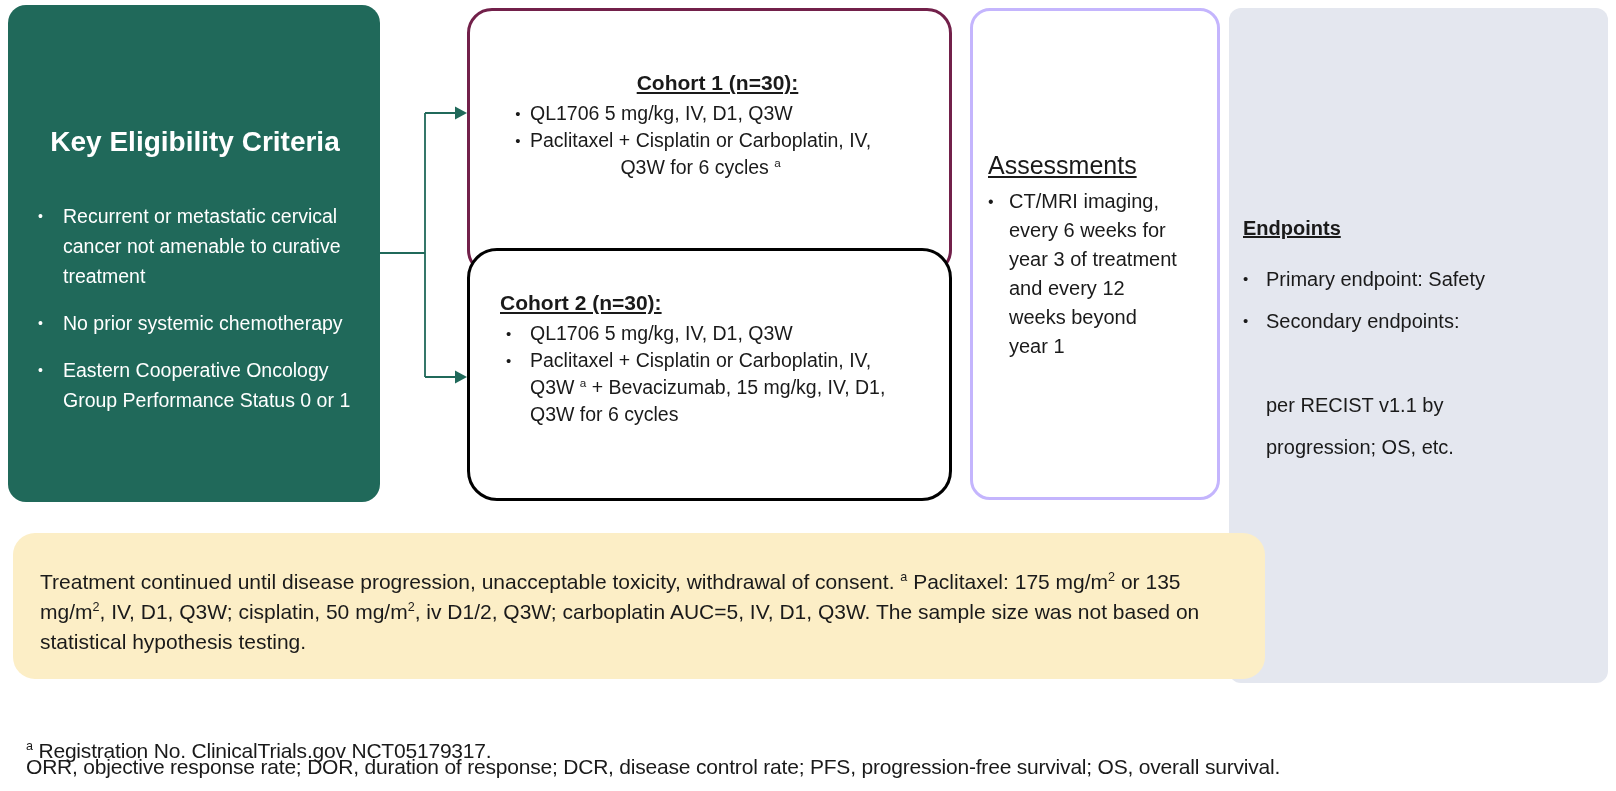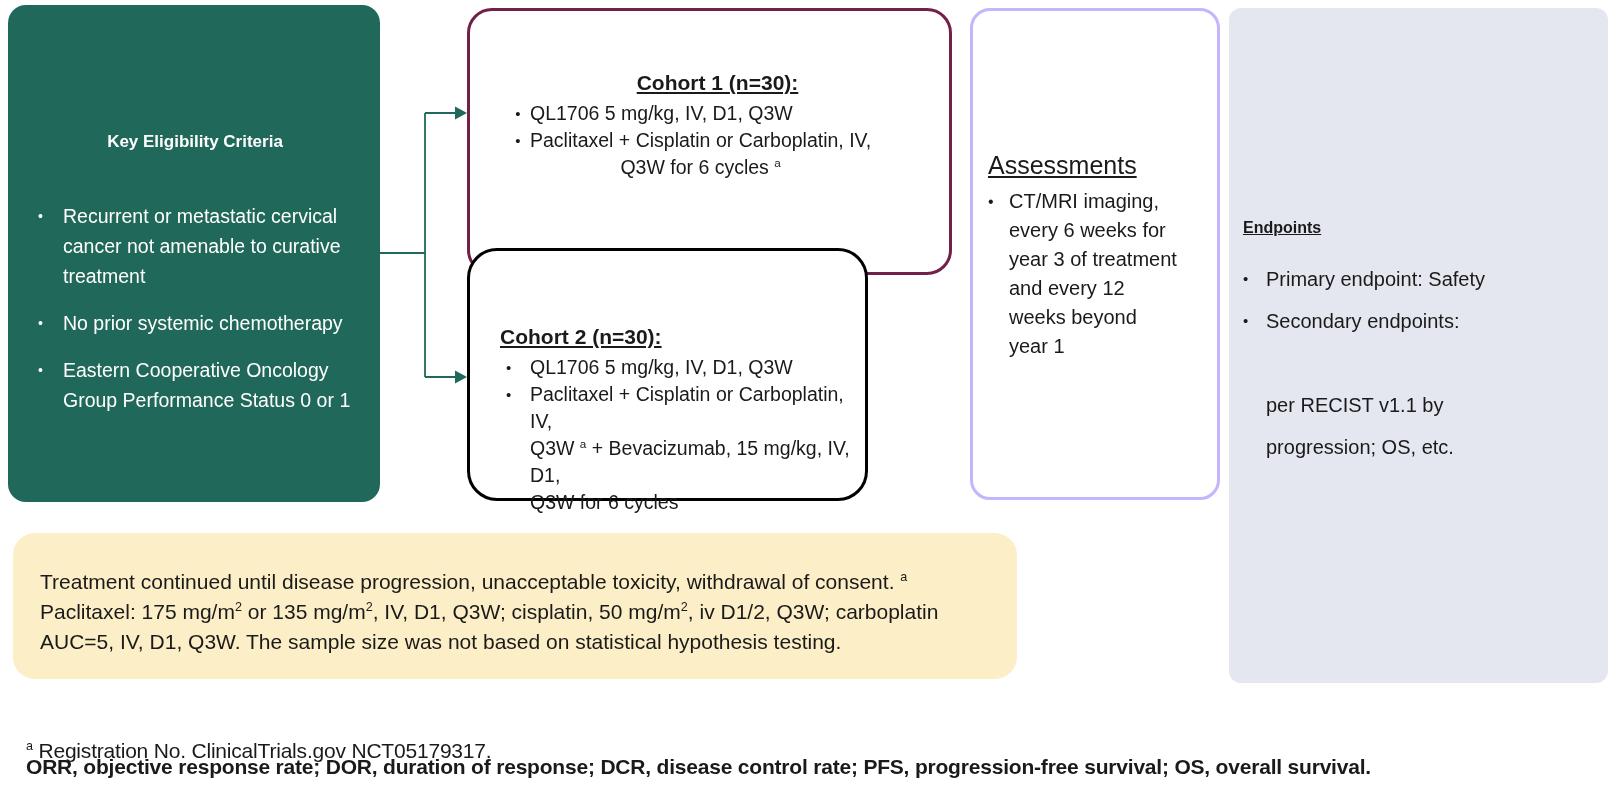--- a/index.html
+++ b/index.html
@@ -7,65 +7,65 @@
     position:relative;width:1616px;height:791px;background:#ffffff;
     font-family:"Liberation Sans",sans-serif;color:#1a1a1a;overflow:hidden;
   }
   .box{position:absolute;box-sizing:border-box;}
 
   
   .elig{
     left:8px;top:5px;width:372px;height:497px;background:#20695a;
     border-radius:18px;color:#ffffff;padding:122px 20px 0 22px;
   }
-  .elig h2{margin:0 0 44px 0;font-size:17px;line-height:30px;font-weight:bold;text-align:center;}
+  .elig h2{margin:0 0 44px 0;font-size:28px;line-height:30px;font-weight:bold;text-align:center;}
   .elig ul{list-style:none;margin:0;padding:0 0 0 8px;font-size:19.5px;line-height:30px;}
   .elig li{display:flex;margin:0 0 17px 0;}
   .elig .dot{flex:none;width:25px;font-size:14px;}
 
   
   .cohort{background:#ffffff;padding:58px 14px 0 30px;}
   .cohort1{left:467px;top:8px;width:485px;height:267px;border:3px solid #72204a;border-radius:25px;text-align:center;}
-  .cohort2{left:467px;top:248px;width:401px;height:253px;border:3px solid #000000;border-radius:30px;padding-top:72px;}
+  .cohort2{left:467px;top:248px;width:485px;height:253px;border:3px solid #000000;border-radius:30px;padding-top:38px;}
   .cohort h3{margin:0 0 4px 0;font-size:21px;line-height:27px;font-weight:bold;text-decoration:underline;}
   .cohort ul{list-style:none;margin:0;padding:0 0 0 6px;font-size:19.5px;line-height:27px;}
   .cohort li{display:flex;}
   .cohort .dot{flex:none;width:24px;font-size:15px;}
 
   
   .assess{
     left:970px;top:8px;width:250px;height:492px;border:3px solid #c4b5fd;
     border-radius:20px;background:#ffffff;padding:138px 10px 0 15px;
   }
   .assess h3{margin:0 0 6px 0;font-size:25px;line-height:32px;font-weight:normal;text-decoration:underline;}
   .assess ul{list-style:none;margin:0;padding:0;font-size:20px;line-height:29px;}
   .assess li{display:flex;}
   .assess .dot{flex:none;width:21px;font-size:16px;}
 
   
   .endp{
     left:1229px;top:8px;width:379px;height:675px;background:#e4e7ef;
     border-radius:12px;padding:206px 14px 0 14px;
   }
-  .endp h3{margin:0 0 16px 0;font-size:16px;line-height:28px;font-weight:bold;text-decoration:underline;}
+  .endp h3{margin:0 0 16px 0;font-size:20px;line-height:28px;font-weight:bold;text-decoration:underline;}
   .endp ul{list-style:none;margin:0;padding:0;font-size:20px;line-height:42px;}
   .endp li{display:flex;}
   .endp .dot{flex:none;width:23px;font-size:15px;}
 
   
   .note{
-    left:13px;top:533px;width:1004px;height:146px;background:#fceec6;
+    left:13px;top:533px;width:1252px;height:146px;background:#fceec6;
     border-radius:22px;padding:34px 38px 0 27px;
   }
   .note p{margin:0;font-size:21px;line-height:30px;}
 
   
   .footnote{position:absolute;left:10px;margin:16px;font-size:21px;line-height:26px;letter-spacing:-0.2px;}
   .fn1{top:722px;}
-  .fn2{top:738px;font-weight:bold;}
+  .fn2{top:738px;}
 
   sup{font-size:0.6em;line-height:0;vertical-align:super;}
 
   .connector{position:absolute;left:378px;top:100px;width:92px;height:290px;}
 </style>
 </head>
 <body>
 
 <div class="canvas">
 

